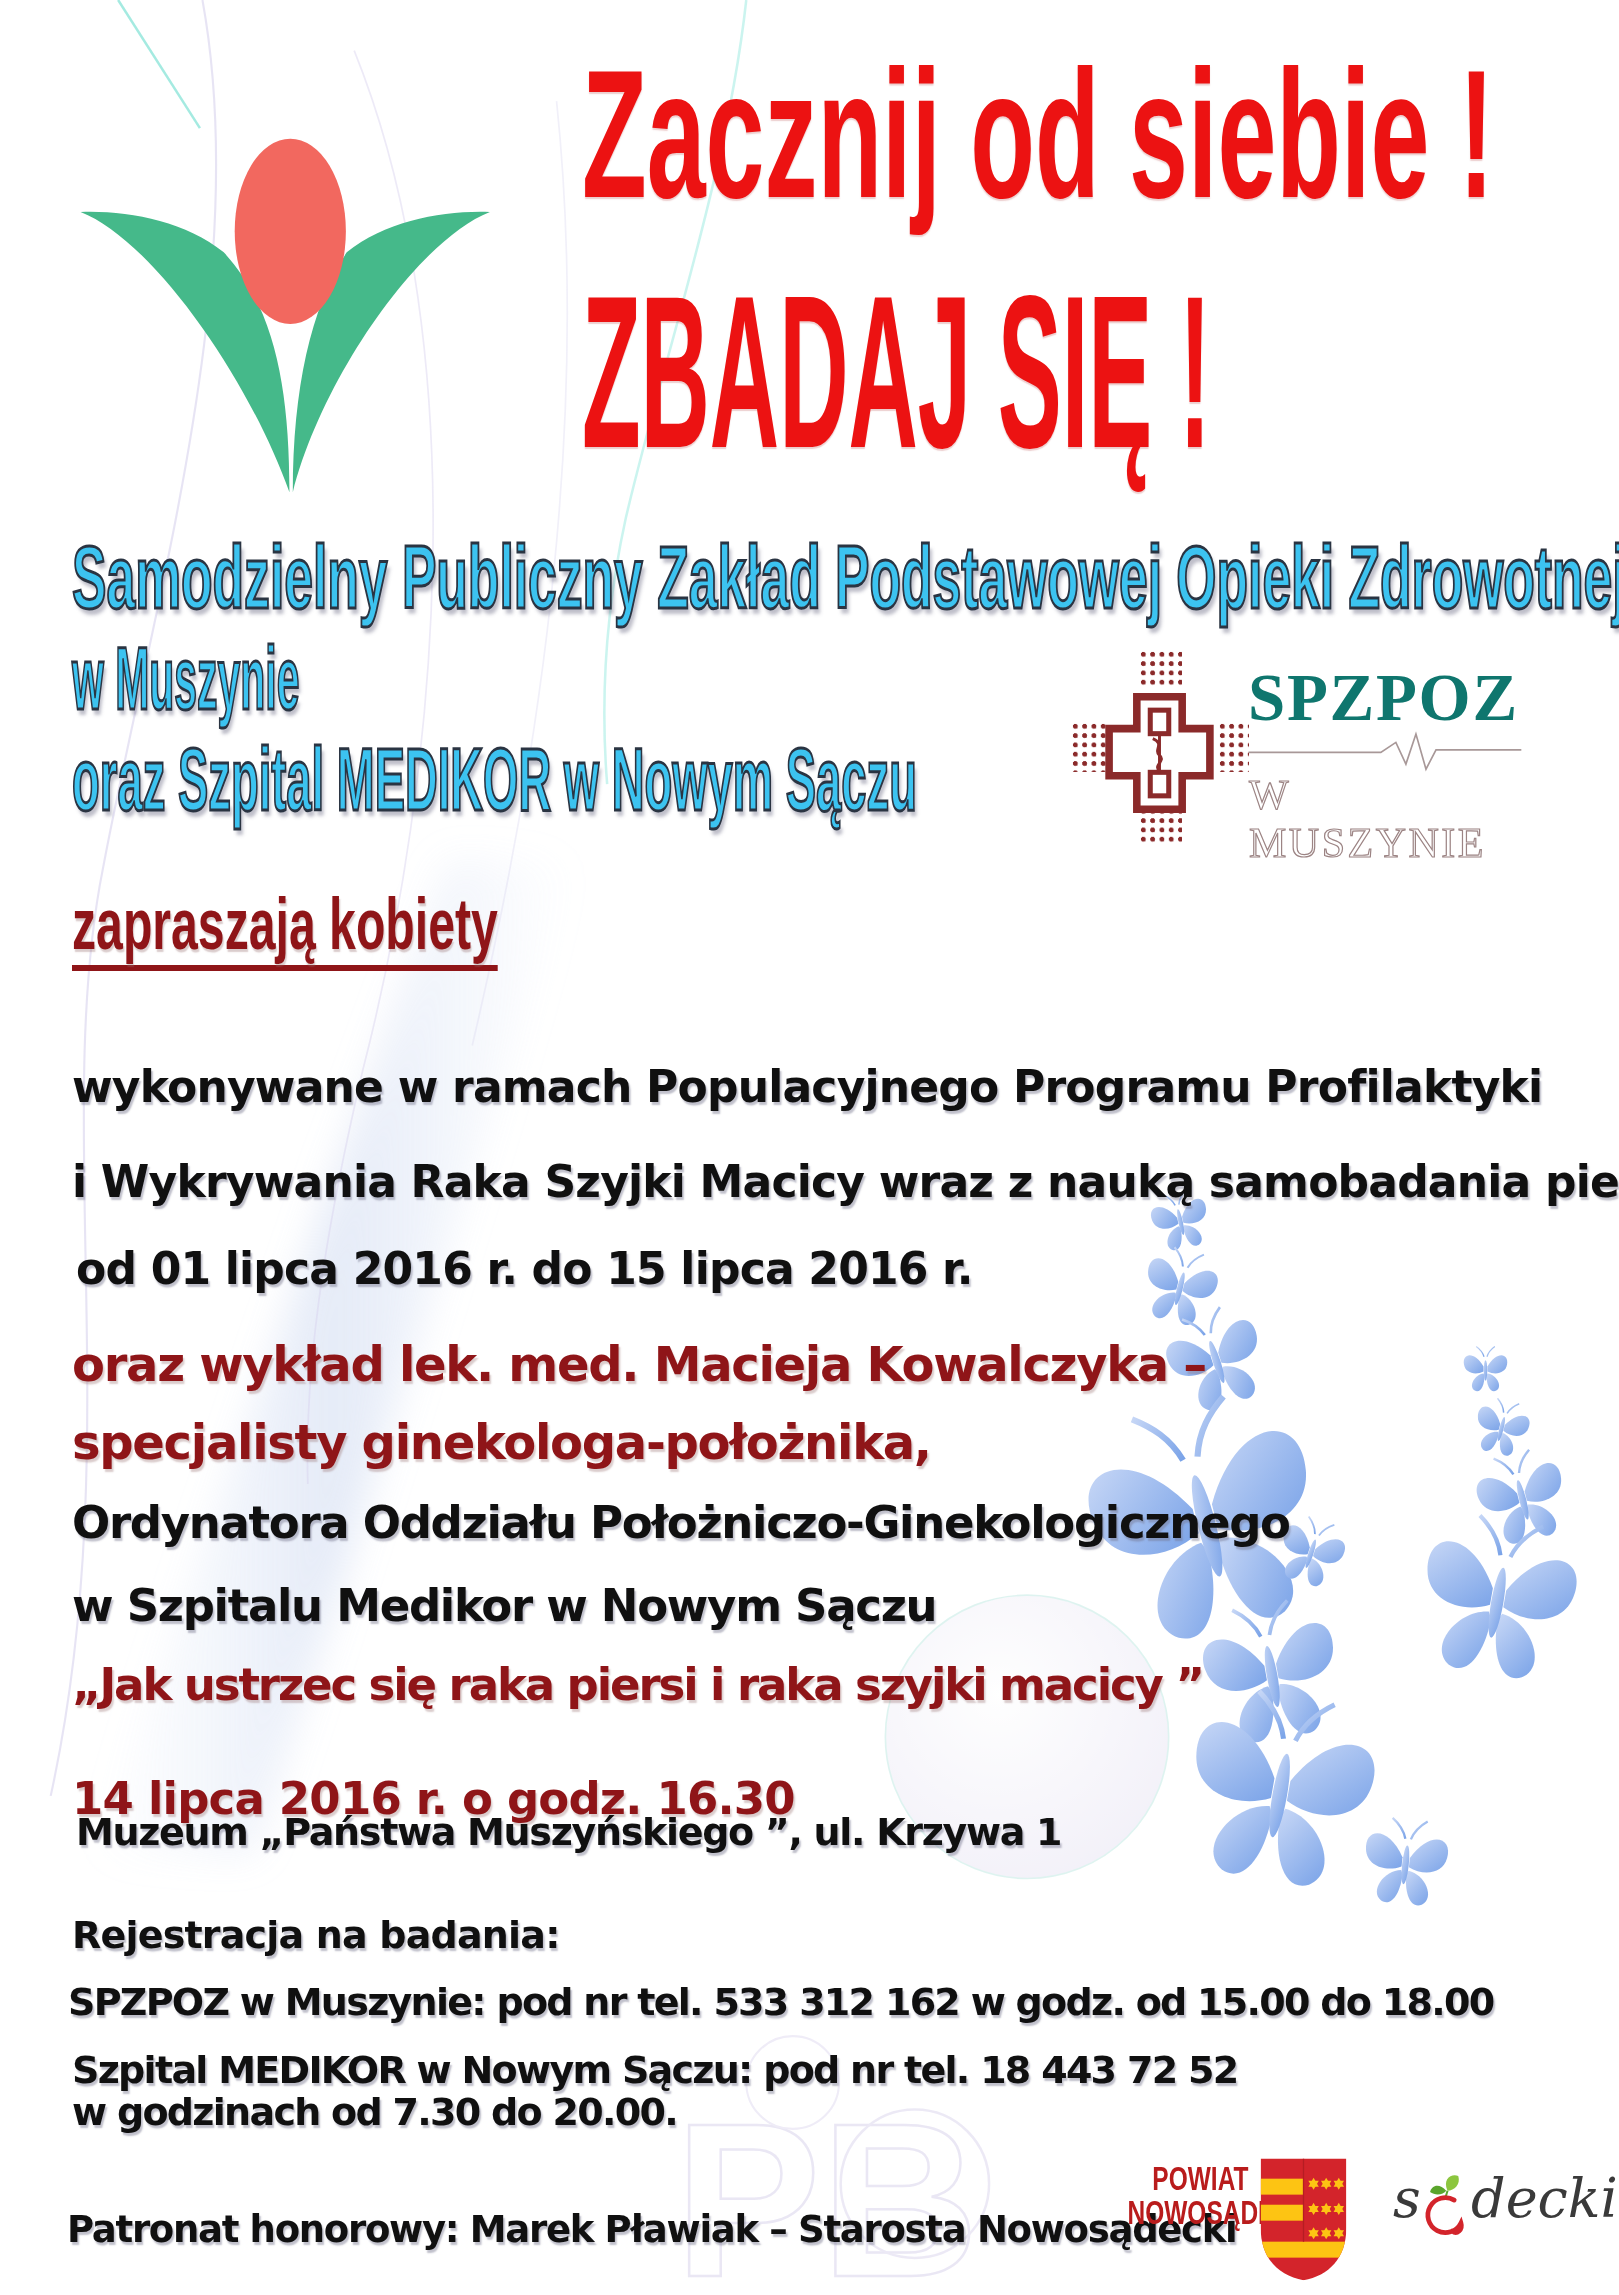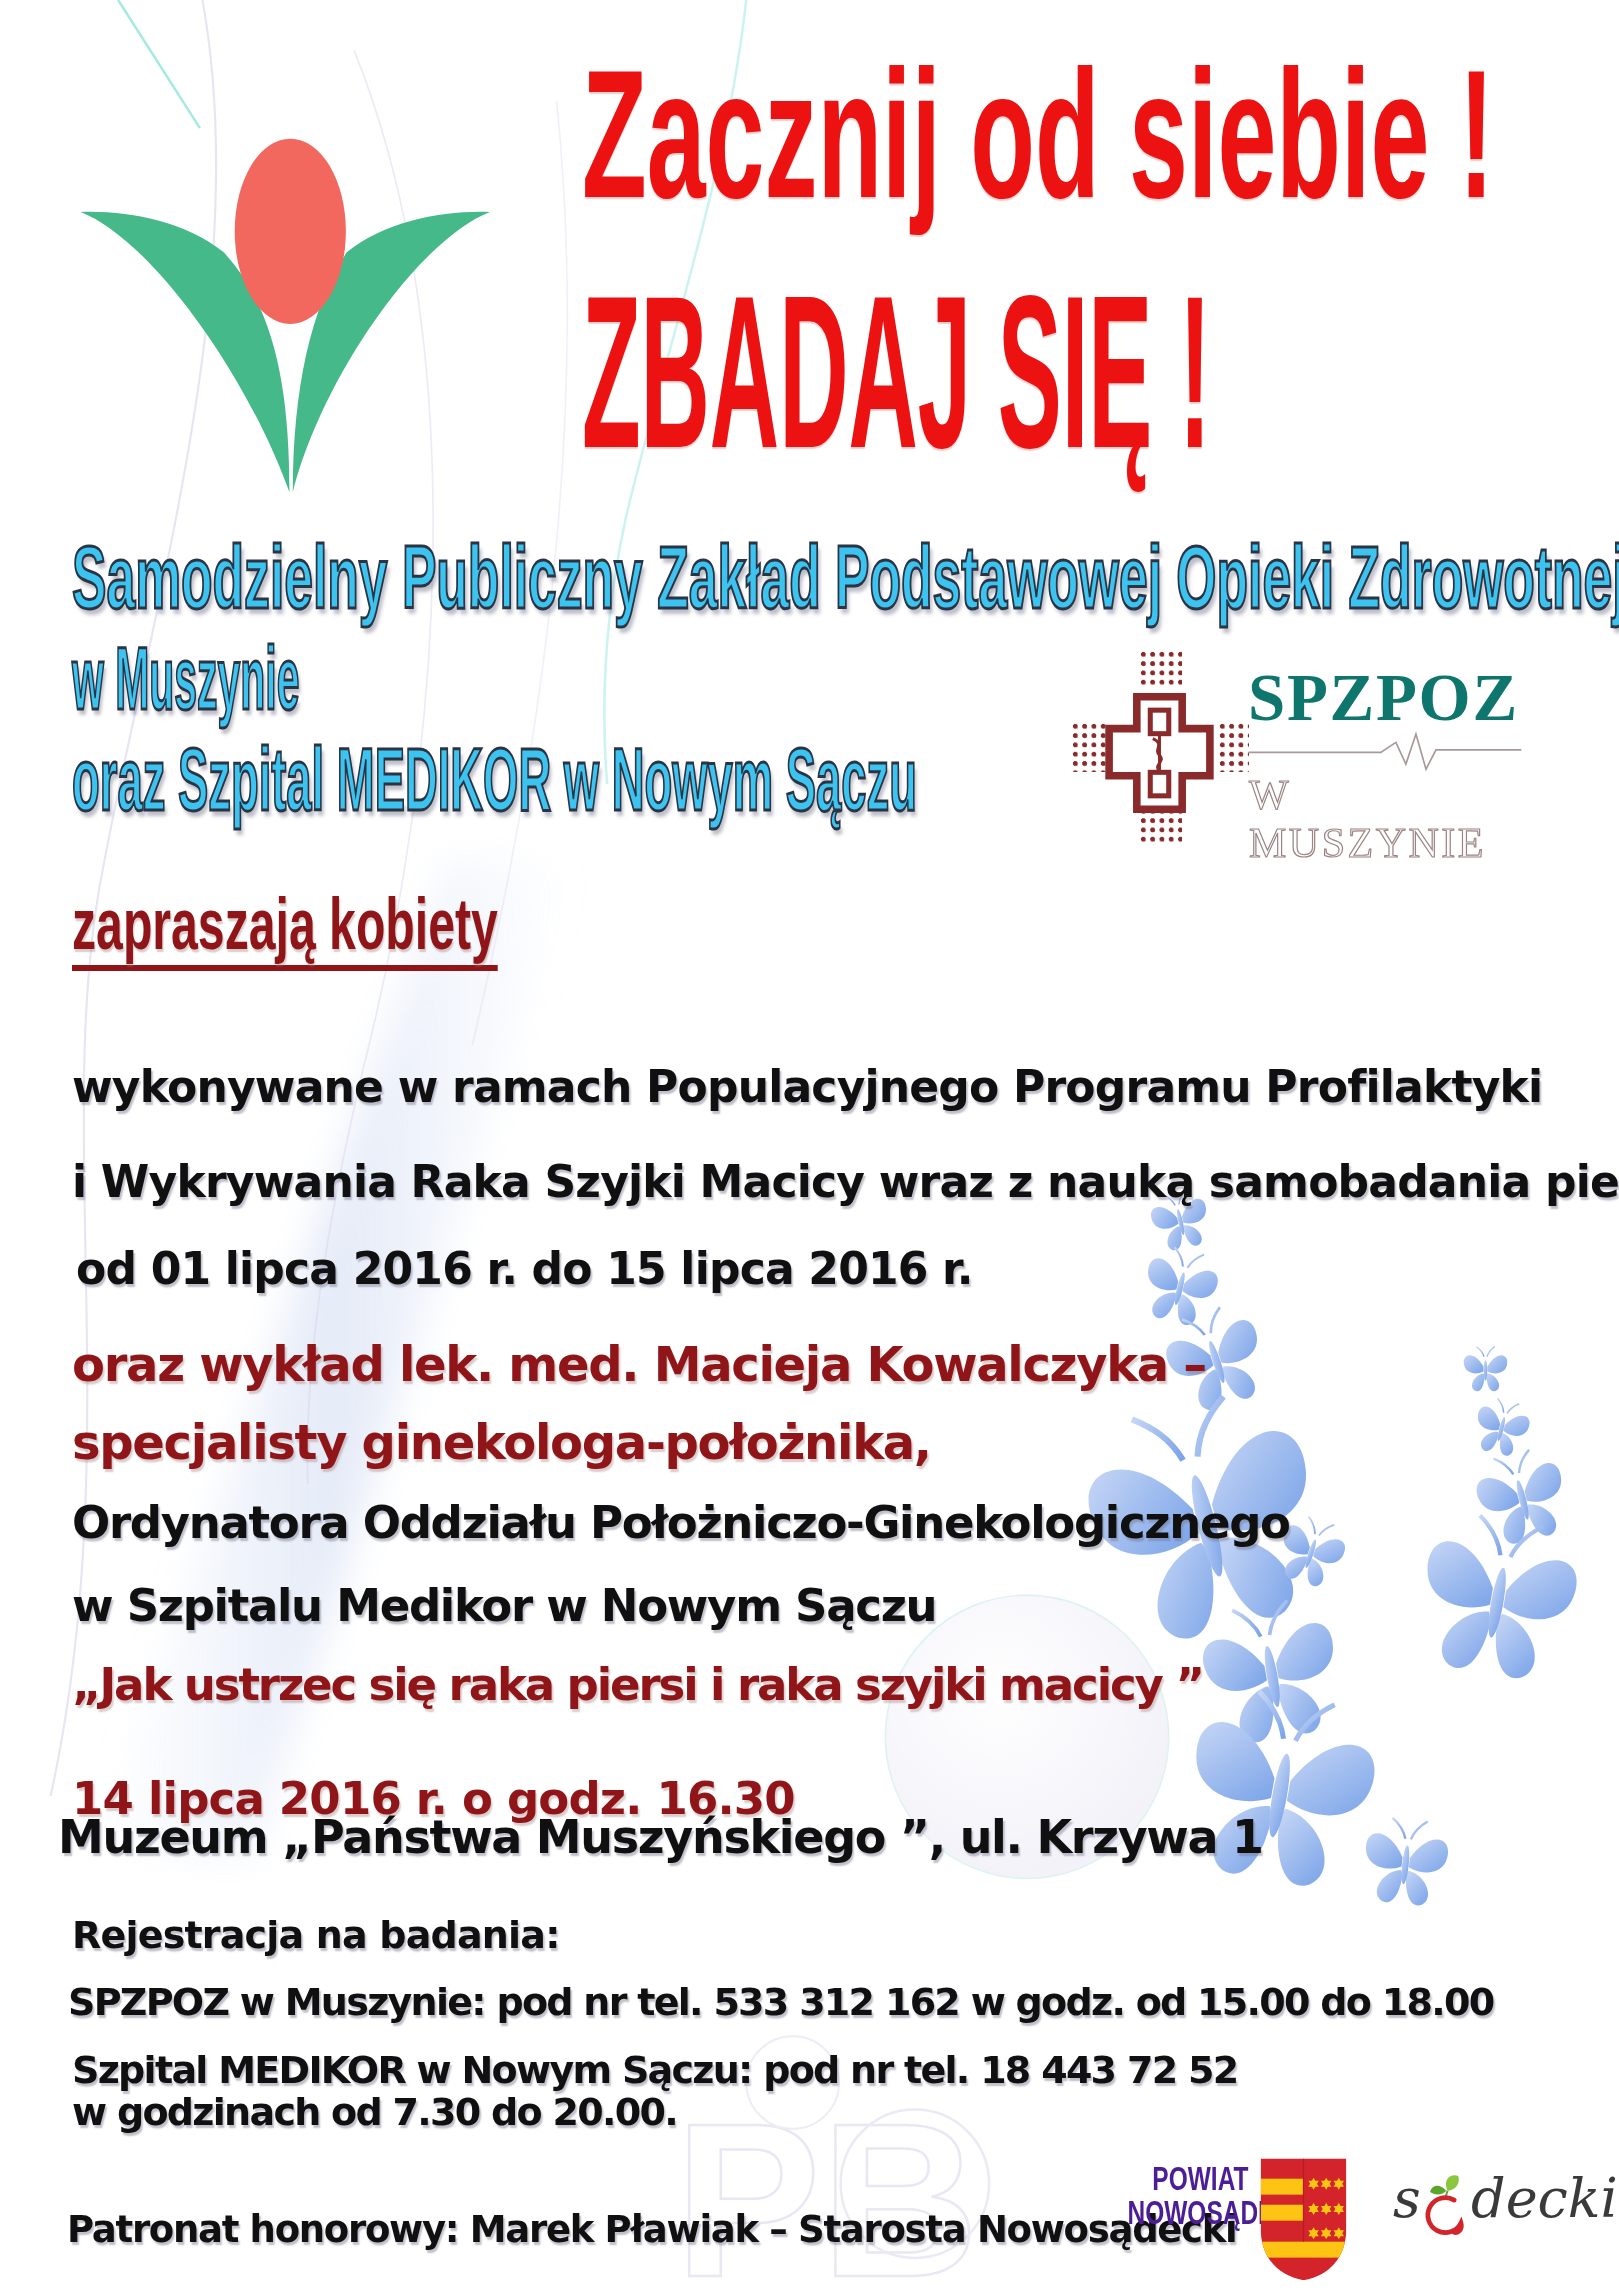--- a/index.html
+++ b/index.html
@@ -165,30 +165,30 @@
   <div class="abs body-txt" style="left:72px;top:1064px;font-size:44px;">wykonywane w ramach Populacyjnego Programu Profilaktyki</div>
   <div class="abs body-txt" style="left:72px;top:1159px;font-size:44px;">i Wykrywania Raka Szyjki Macicy wraz z nauką samobadania piersi</div>
   <div class="abs body-txt" style="left:76px;top:1246px;font-size:44px;">od 01 lipca 2016 r. do 15 lipca 2016 r.</div>
 
   <div class="abs body-txt maroon" style="left:72px;top:1417px;font-size:48px;letter-spacing:-1.3px;">specjalisty ginekologa-położnika,</div>
   <div class="abs body-txt maroon" style="left:72px;top:1339px;font-size:48px;letter-spacing:-1.3px;">oraz wykład lek. med. Macieja Kowalczyka –</div>
   <div class="abs body-txt" style="left:72px;top:1499px;font-size:45px;letter-spacing:-1.3px;">Ordynatora Oddziału Położniczo-Ginekologicznego</div>
   <div class="abs body-txt" style="left:72px;top:1582px;font-size:45px;letter-spacing:-1.3px;">w Szpitalu Medikor w Nowym Sączu</div>
   <div class="abs body-txt maroon" style="left:72px;top:1661px;font-size:45px;letter-spacing:-2.1px;">„Jak ustrzec się raka piersi i raka szyjki macicy ”</div>
   <div class="abs body-txt maroon" style="left:72px;top:1775px;font-size:45px;">14 lipca 2016 r. o godz. 16.30</div>
-  <div class="abs body-txt" style="left:58px;top:1813px;font-size:46px;letter-spacing:-1.3px;">Muzeum „Państwa Muszyńskiego ”, ul. Krzywa 1</div>
+  <div class="abs body-txt" style="left:76px;top:1813px;font-size:38px;letter-spacing:-1.3px;">Muzeum „Państwa Muszyńskiego ”, ul. Krzywa 1</div>
 
   <div class="abs body-txt" style="left:72px;top:1916px;font-size:38px;">Rejestracja na badania:</div>
   <div class="abs body-txt" style="left:68px;top:1983px;font-size:38px;letter-spacing:-1.7px;">SPZPOZ w Muszynie: pod nr tel. 533 312 162 w godz. od 15.00 do 18.00</div>
   <div class="abs body-txt" style="left:72px;top:2051px;font-size:38px;letter-spacing:-1.7px;">Szpital MEDIKOR w Nowym Sączu: pod nr tel. 18 443 72 52</div>
   <div class="abs body-txt" style="left:72px;top:2093px;font-size:38px;letter-spacing:-1.7px;">w godzinach od 7.30 do 20.00.</div>
 
   <div class="abs body-txt" style="left:67px;top:2211px;font-size:37px;letter-spacing:-1.3px;">Patronat honorowy: Marek Pławiak – Starosta Nowosądecki</div>
 
-  <div class="abs" style="left:1054px;top:2161px;width:194px;text-align:right;font-family:'Liberation Sans',sans-serif;font-weight:bold;color:#4c1d95;line-height:1.08;">
+  <div class="abs" style="left:1054px;top:2161px;width:194px;text-align:right;font-family:'Liberation Sans',sans-serif;font-weight:bold;color:#b91c1c;line-height:1.08;">
     <span class="cond" style="--sx:.72;transform-origin:100% 50%;font-size:34px;display:inline-block;">POWIAT</span><br>
     <span class="cond" style="--sx:.72;transform-origin:100% 50%;font-size:34px;display:inline-block;">NOWOSĄDECKI</span>
   </div>
 
   <svg class="abs" style="left:1258px;top:2156px" width="91" height="126" viewBox="0 0 108 150">
     <defs>
       <clipPath id="shieldClip">
         <path d="M3,3 H105 V85 C105,122 84,142 54,148 C24,142 3,122 3,85 Z"></path>
       </clipPath>
     </defs>

